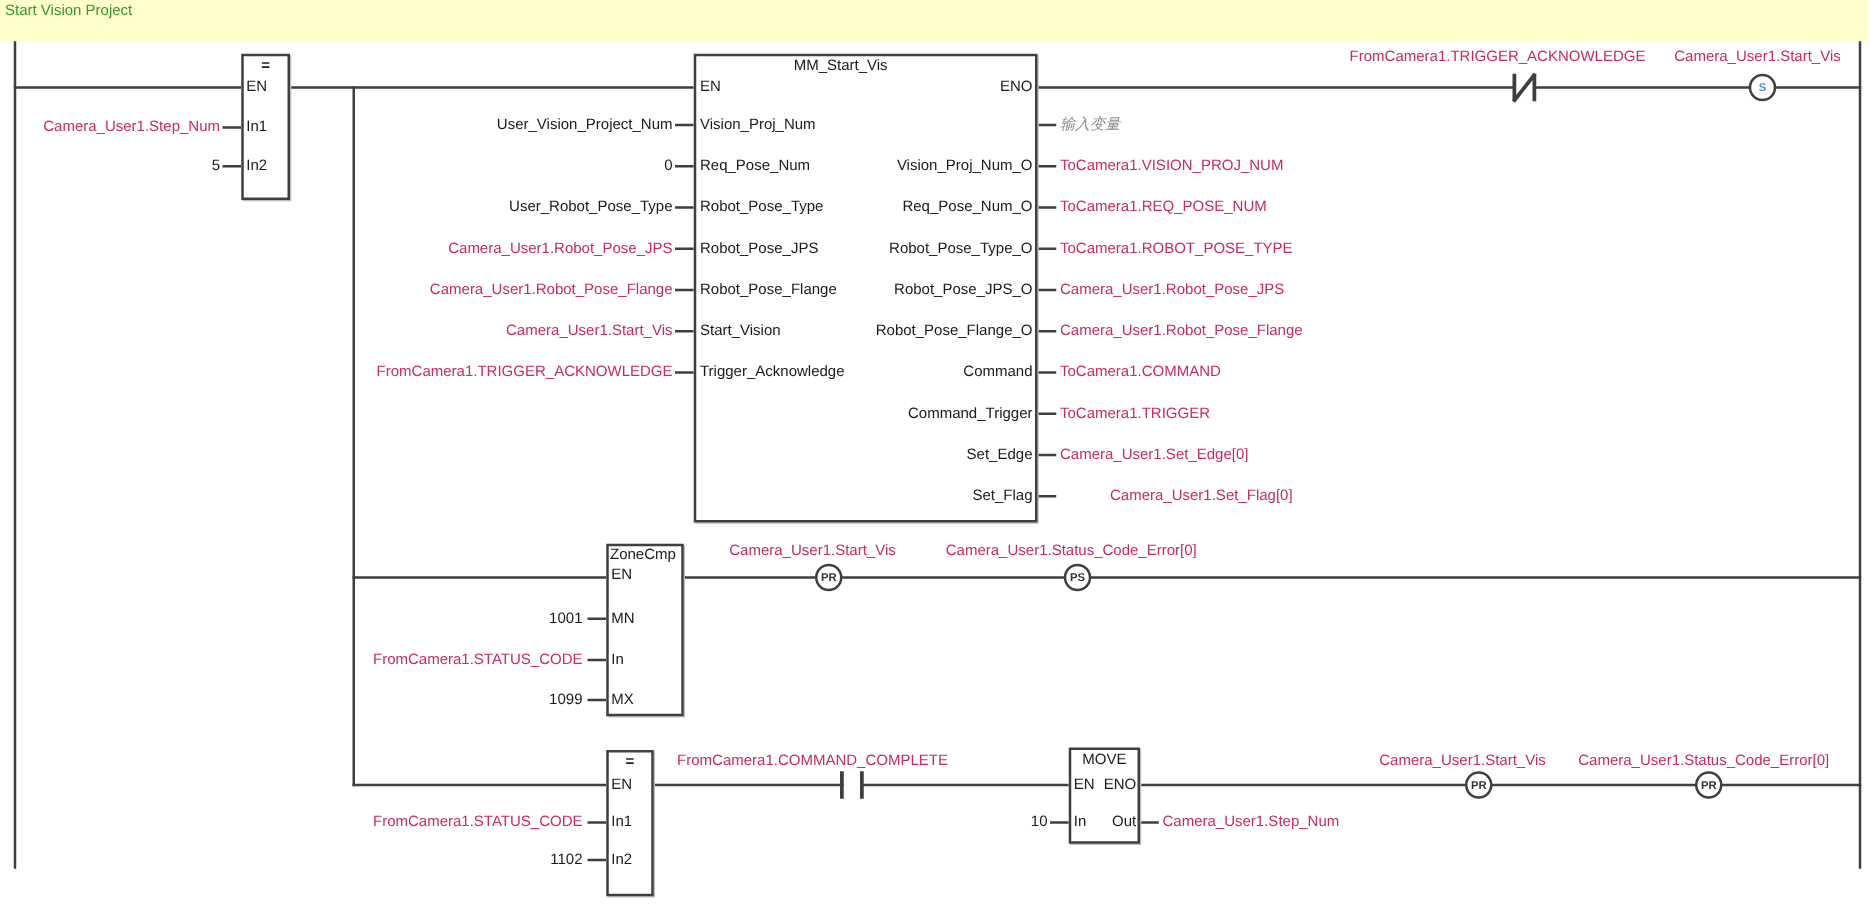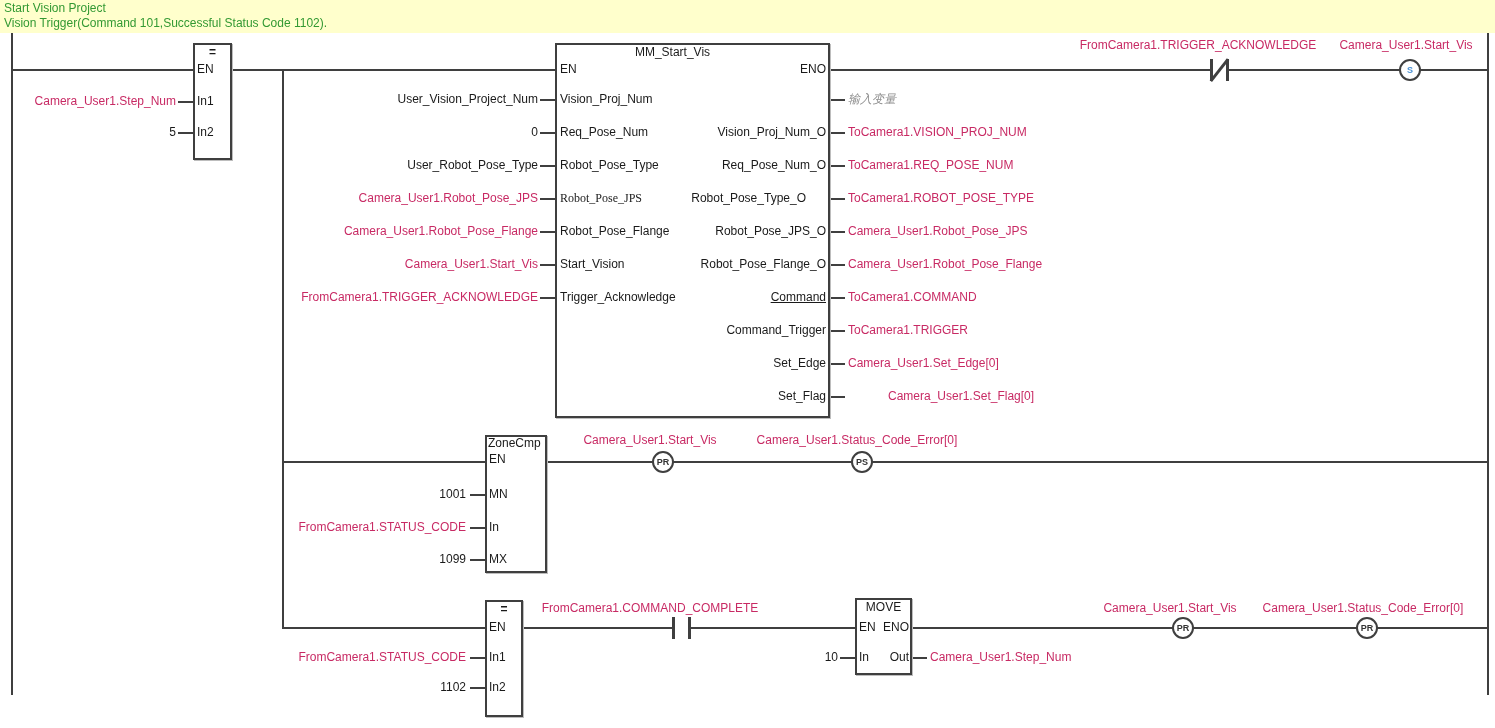--- a/index.html
+++ b/index.html
@@ -32,21 +32,20 @@
   .comment{position:absolute;left:0;top:0;width:1495px;height:33px;background:var(--cbg);}
   .comment .txt{left:4px;}
 </style>
 </head>
 <body>
 
 <div class="stage">
 
   <div class="comment">
     <div class="txt grn" style="top:1px;">Start Vision Project</div>
-    <div class="txt grn" style="top:16px;">Vision Trigger(Command 101,Successful Status Code 1102).</div>
   </div>
 
   <div class="v" style="left:11px;top:33px;height:662px;"></div>
   <div class="v" style="left:1487px;top:33px;height:662px;"></div>
   <div class="h" style="left:11px;top:69px;width:182px;"></div>
   <div class="h" style="left:232px;top:69px;width:323px;"></div>
   <div class="h" style="left:830px;top:69px;width:659px;"></div>
   <div class="v" style="left:282px;top:69px;height:560px;"></div>
   <div class="h" style="left:282px;top:461px;width:203px;"></div>
   <div class="h" style="left:547px;top:461px;width:942px;"></div>
@@ -82,32 +81,32 @@
   <div class="h" style="left:830px;top:363px;width:15px;"></div>
   <div class="h" style="left:830px;top:396px;width:15px;"></div>
 
   <div class="box" style="left:555px;top:43px;width:275px;height:375px;"></div>
   <div class="txt" style="left:555px;width:235px;top:45px;text-align:center;">MM_Start_Vis</div>
 
   <div class="txt" style="left:560px;top:62px;">EN</div>
   <div class="txt" style="left:560px;top:92px;">Vision_Proj_Num</div>
   <div class="txt" style="left:560px;top:125px;">Req_Pose_Num</div>
   <div class="txt" style="left:560px;top:158px;">Robot_Pose_Type</div>
-  <div class="txt" style="left:560px;top:191px;font-family:Liberation Serif, serif;">Robot_Pose_JPS</div>
+  <div class="txt" style="left:560px;top:191px;">Robot_Pose_JPS</div>
   <div class="txt" style="left:560px;top:224px;">Robot_Pose_Flange</div>
   <div class="txt" style="left:560px;top:257px;">Start_Vision</div>
   <div class="txt" style="left:560px;top:290px;">Trigger_Acknowledge</div>
 
   <div class="txt" style="right:669px;top:62px;">ENO</div>
   <div class="txt" style="right:669px;top:125px;">Vision_Proj_Num_O</div>
   <div class="txt" style="right:669px;top:158px;">Req_Pose_Num_O</div>
-  <div class="txt" style="right:689px;top:191px;">Robot_Pose_Type_O</div>
+  <div class="txt" style="right:669px;top:191px;">Robot_Pose_Type_O</div>
   <div class="txt" style="right:669px;top:224px;">Robot_Pose_JPS_O</div>
   <div class="txt" style="right:669px;top:257px;">Robot_Pose_Flange_O</div>
-  <div class="txt" style="right:669px;top:290px;text-decoration:underline;">Command</div>
+  <div class="txt" style="right:669px;top:290px;">Command</div>
   <div class="txt" style="right:669px;top:323px;">Command_Trigger</div>
   <div class="txt" style="right:669px;top:356px;">Set_Edge</div>
   <div class="txt" style="right:669px;top:389px;">Set_Flag</div>
 
   <div class="txt blk" style="right:957px;top:92px;">User_Vision_Project_Num</div>
   <div class="txt blk" style="right:957px;top:125px;">0</div>
   <div class="txt blk" style="right:957px;top:158px;">User_Robot_Pose_Type</div>
   <div class="txt mag" style="right:957px;top:191px;">Camera_User1.Robot_Pose_JPS</div>
   <div class="txt mag" style="right:957px;top:224px;">Camera_User1.Robot_Pose_Flange</div>
   <div class="txt mag" style="right:957px;top:257px;">Camera_User1.Start_Vis</div>

